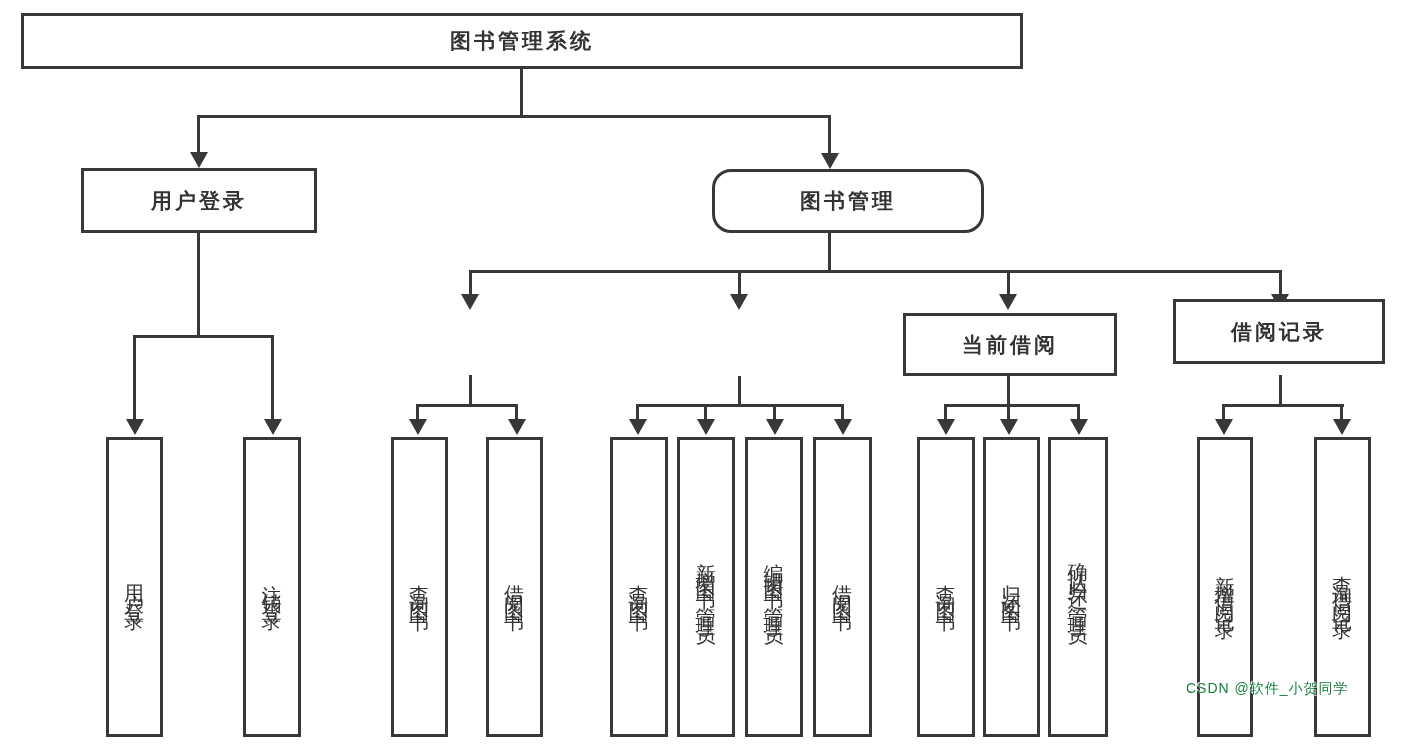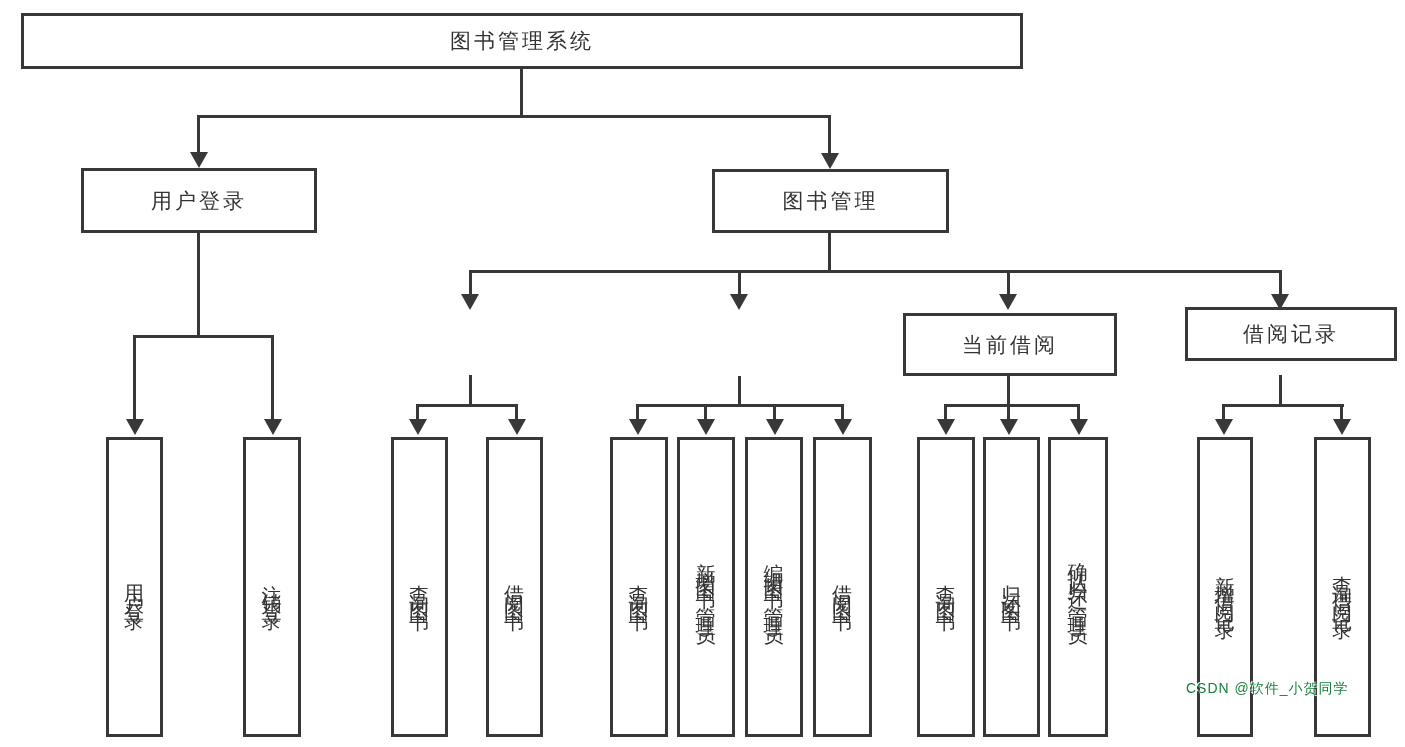--- a/index.html
+++ b/index.html
@@ -4,21 +4,21 @@
 <style>
   html,body{margin:0;padding:0;background:#fff;}
   .stage{
     position:relative;width:1405px;height:747px;background:#ffffff;overflow:hidden;
     font-family:"Liberation Sans","DejaVu Sans",sans-serif;color:#333333;
   }
   .box{
     position:absolute;box-sizing:border-box;background:#ffffff;
     border:3px solid #383838;display:flex;align-items:center;justify-content:center;
   }
-  .hbox span{font-size:21px;letter-spacing:3px;color:#333333;white-space:nowrap;}
+  .hbox span{font-size:21px;letter-spacing:3px;color:#333333;white-space:nowrap;font-weight:bold;}
   .vbox span{
     writing-mode:vertical-rl;text-orientation:mixed;
     font-size:20px;letter-spacing:9px;color:#333333;line-height:1;white-space:nowrap;
   }
   .ln{position:absolute;background:#383838;}
   .ah{
     position:absolute;width:0;height:0;
     border-left:9px solid transparent;border-right:9px solid transparent;
     border-top:16px solid #383838;
   }
@@ -40,21 +40,21 @@
   <div class="ln" style="left:520px;top:69px;width:3px;height:47px;"></div>
   <div class="ln" style="left:197px;top:115px;width:634px;height:3px;"></div>
   <div class="ln" style="left:197px;top:115px;width:3px;height:40px;"></div>
   <div class="ah" style="left:190px;top:152px;"></div>
   <div class="ln" style="left:828px;top:115px;width:3px;height:40px;"></div>
   <div class="ah" style="left:821px;top:153px;"></div>
 
   <div class="box hbox" style="left:81px;top:168px;width:236px;height:65px;">
     <span>用户登录</span>
   </div>
-  <div class="box hbox" style="left:712px;top:169px;width:237px;height:64px;">
+  <div class="box hbox" style="left:712px;top:169px;width:272px;height:64px;border-radius:19px;">
     <span>图书管理</span>
   </div>
 
   <div class="ln" style="left:197px;top:233px;width:3px;height:104px;"></div>
   <div class="ln" style="left:133px;top:335px;width:141px;height:3px;"></div>
   <div class="ln" style="left:133px;top:335px;width:3px;height:86px;"></div>
   <div class="ah" style="left:126px;top:419px;"></div>
   <div class="ln" style="left:271px;top:335px;width:3px;height:86px;"></div>
   <div class="ah" style="left:264px;top:419px;"></div>
 
@@ -65,21 +65,21 @@
   <div class="ln" style="left:738px;top:270px;width:3px;height:26px;"></div>
   <div class="ah" style="left:730px;top:294px;"></div>
   <div class="ln" style="left:1007px;top:270px;width:3px;height:26px;"></div>
   <div class="ah" style="left:999px;top:294px;"></div>
   <div class="ln" style="left:1279px;top:270px;width:3px;height:26px;"></div>
   <div class="ah" style="left:1271px;top:294px;"></div>
 
   <div class="box hbox" style="left:903px;top:313px;width:214px;height:63px;">
     <span>当前借阅</span>
   </div>
-  <div class="box hbox" style="left:1173px;top:307px;width:212px;height:54px;margin-left:12px;">
+  <div class="box hbox" style="left:1173px;top:299px;width:212px;height:65px;">
     <span>借阅记录</span>
   </div>
 
   <div class="ln" style="left:469px;top:375px;width:3px;height:31px;"></div>
   <div class="ln" style="left:416px;top:404px;width:102px;height:3px;"></div>
   <div class="ln" style="left:416px;top:404px;width:3px;height:17px;"></div>
   <div class="ah" style="left:409px;top:419px;"></div>
   <div class="ln" style="left:515px;top:404px;width:3px;height:17px;"></div>
   <div class="ah" style="left:508px;top:419px;"></div>
 

